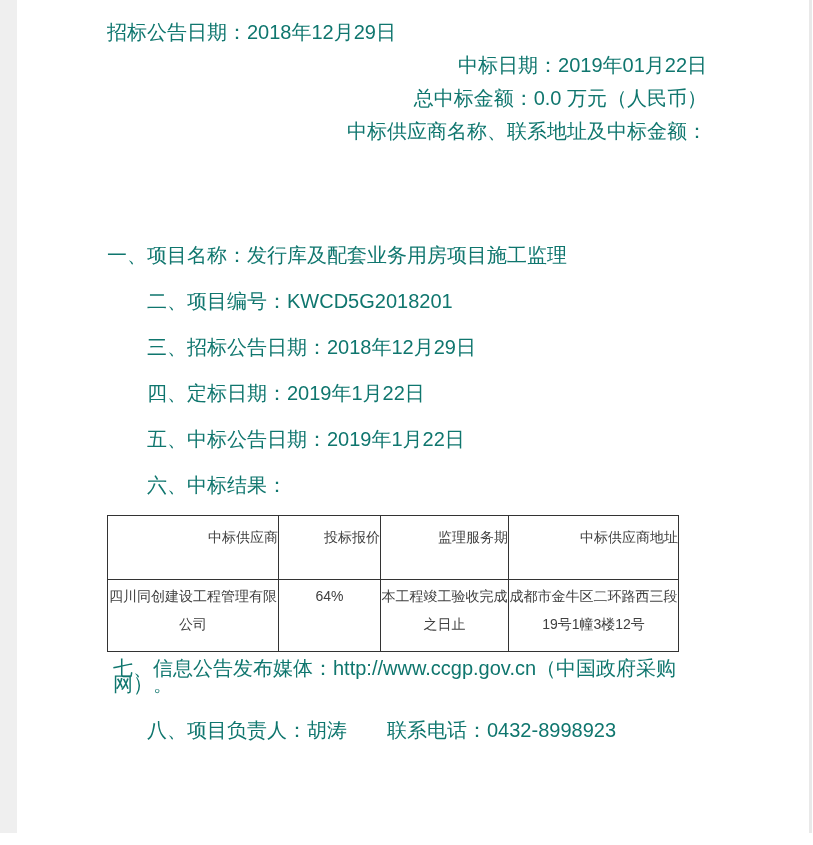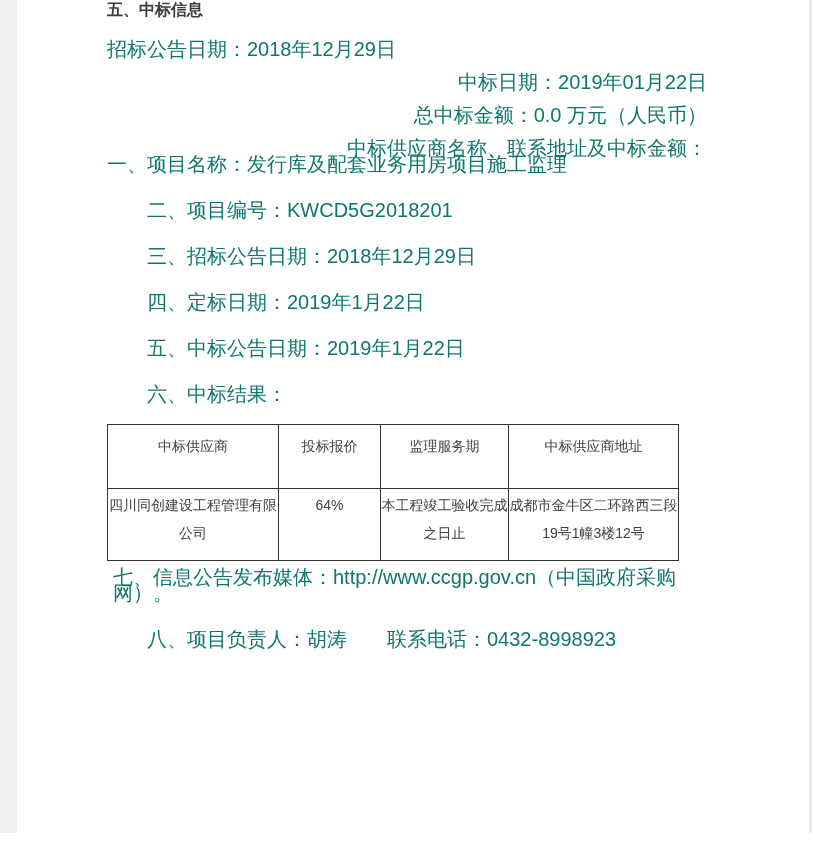--- a/index.html
+++ b/index.html
@@ -46,21 +46,21 @@
   }
   .para {
     margin: 0;
     font-size: 20px;
     line-height: 16px;
     color: #0f766e;
   }
   .mt-a { margin-top: 24px; }
   .mt-b { margin-top: 17px; text-align: right; }
   .mt-c { margin-top: 30px; margin-left: 40px; }
-  .mt-gap { }
+  .mt-gap { margin-top: 108px; }
   .mt-table { margin-top: 22px; }
   .mt-after-table { margin-top: 8px; margin-left: 6px; }
   table.result-table {
     border-collapse: collapse;
     table-layout: fixed;
     width: 560px;
     font-size: 14px;
     color: #404040;
   }
   table.result-table th,
@@ -69,40 +69,40 @@
     padding: 0;
     text-align: center;
     vertical-align: top;
     word-break: break-all;
     font-weight: normal;
   }
   table.result-table th {
     height: 64px;
     padding-top: 13px;
     line-height: 16px;
+    text-align: right;
   }
   table.result-table td {
     height: 72px;
     padding-top: 2px;
     line-height: 28px;
   }
   .col-supplier { width: 171px; }  
   .col-price    { width: 102px; }
   .col-period   { width: 128px; }
   .col-address  { width: 170px; }
 </style>
 </head>
 <body>
 
 <div class="gutter-left"></div>
 <div class="gutter-right"></div>
 
 <div class="content">
 
-  <h2 class="doc-title">五、中标信息</h2>
 
   <p class="para mt-a">招标公告日期：2018年12月29日</p>
 
   <p class="para mt-b">中标日期：2019年01月22日</p>
 
   <p class="para mt-b">总中标金额：0.0 万元（人民币）</p>
 
   <p class="para mt-b">中标供应商名称、联系地址及中标金额：</p>
 
   <p class="para mt-gap">一、项目名称：发行库及配套业务用房项目施工监理</p>

